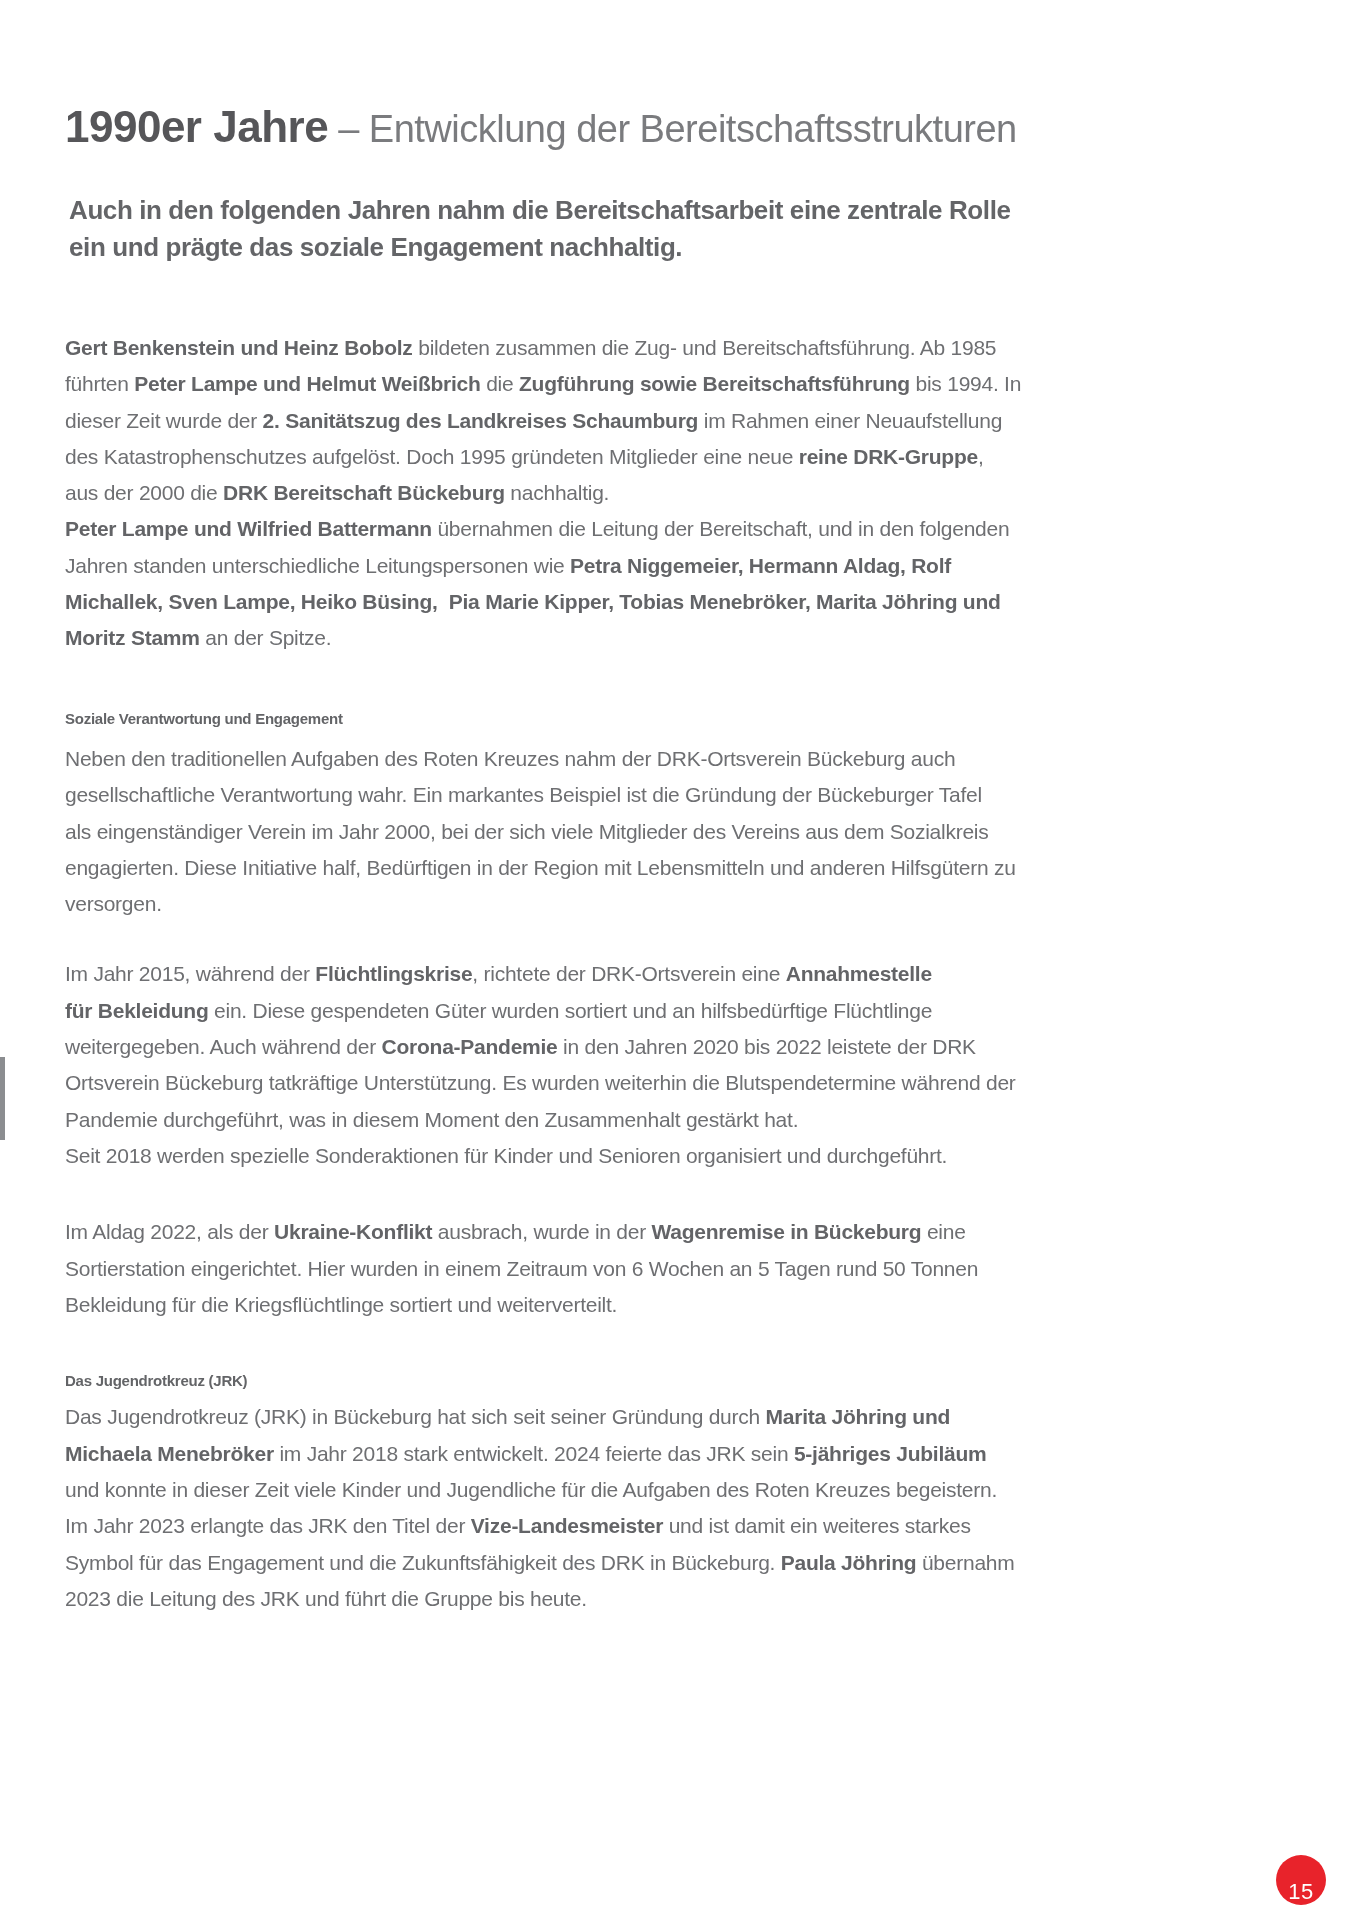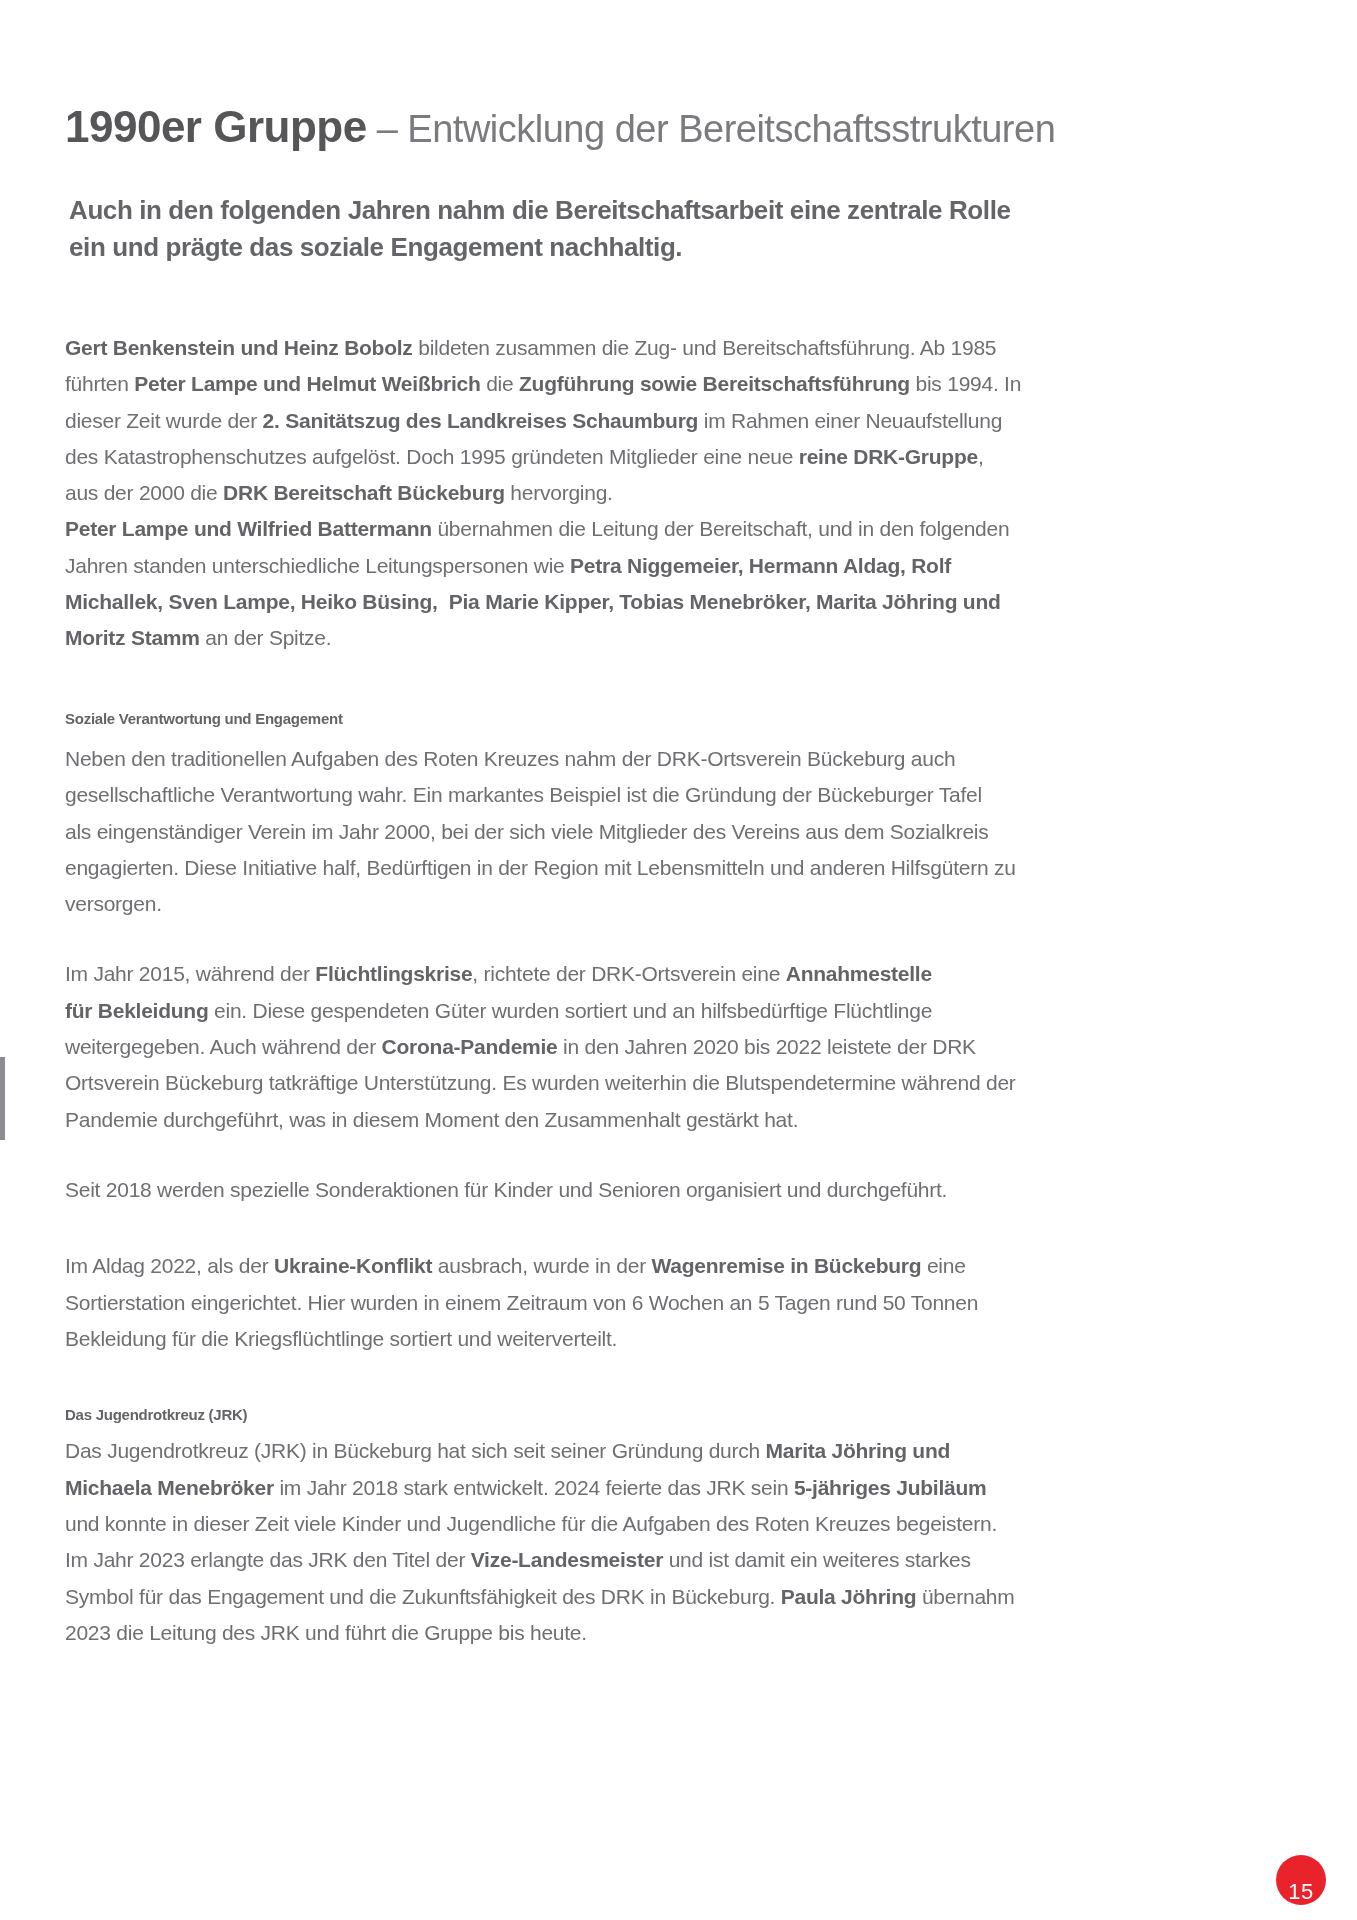--- a/index.html
+++ b/index.html
@@ -37,21 +37,21 @@
     line-height:36.3px; letter-spacing:-0.25px;
     white-space:pre-wrap;
   }
   .block .bold { font-weight:bold; color:#636467; }
   .heading { font-size:15px; font-weight:bold; color:#636467; line-height:36.3px; letter-spacing:-0.25px; }
 
   .b0 { margin-top:0; }
   .b1 { margin-top:44px; }
   .b2 { margin-top:4px; }
   .b3 { margin-top:34px; }
-  .b4 { margin-top:34px; }
+  .b4 { }
   .b5 { margin-top:40px; }
   .b6 { margin-top:40px; }
   .b7 { margin-top:0; }
 
   
   .edge-mark {
     position:absolute; left:0; top:1057px;
     width:5px; height:83px; background:#8b8d90;
   }
 
@@ -62,31 +62,31 @@
     background:#e8232b;
     display:flex; align-items:flex-end; justify-content:center;
   }
   .page-badge span { color:#ffffff; font-size:22px; font-weight:normal; letter-spacing:0.5px; }
 </style>
 </head>
 <body>
 
 <div class="page">
 
-  <h1 class="title"><span class="title-main">1990er Gruppe</span><span class="title-sub">– Entwicklung der Bereitschaftsstrukturen</span></h1>
+  <h1 class="title"><span class="title-main">1990er Jahre</span><span class="title-sub">– Entwicklung der Bereitschaftsstrukturen</span></h1>
 
   <p class="lead">Auch in den folgenden Jahren nahm die Bereitschaftsarbeit eine zentrale Rolle
 ein und prägte das soziale Engagement nachhaltig.</p>
 
   <div class="blocks">
       <p class="block b0"><span class="bold">Gert Benkenstein und Heinz Bobolz</span><span> bildeten zusammen die Zug- und Bereitschaftsführung. Ab 1985
 führten </span><span class="bold">Peter Lampe und Helmut Weißbrich</span><span> die </span><span class="bold">Zugführung sowie Bereitschaftsführung</span><span> bis 1994. In
 dieser Zeit wurde der </span><span class="bold">2. Sanitätszug des Landkreises Schaumburg</span><span> im Rahmen einer Neuaufstellung
 des Katastrophenschutzes aufgelöst. Doch 1995 gründeten Mitglieder eine neue </span><span class="bold">reine DRK-Gruppe</span><span>,
-aus der 2000 die </span><span class="bold">DRK Bereitschaft Bückeburg</span><span> hervorging.
+aus der 2000 die </span><span class="bold">DRK Bereitschaft Bückeburg</span><span> nachhaltig.
 </span><span class="bold">Peter Lampe und Wilfried Battermann</span><span> übernahmen die Leitung der Bereitschaft, und in den folgenden
 Jahren standen unterschiedliche Leitungspersonen wie </span><span class="bold">Petra Niggemeier, Hermann Aldag, Rolf
 Michallek, Sven Lampe, Heiko Büsing,  Pia Marie Kipper, Tobias Menebröker, Marita Jöhring und
 Moritz Stamm</span><span> an der Spitze.</span></p>
       <h2 class="block b1 heading"><span>Soziale Verantwortung und Engagement</span></h2>
       <p class="block b2"><span>Neben den traditionellen Aufgaben des Roten Kreuzes nahm der DRK-Ortsverein Bückeburg auch
 gesellschaftliche Verantwortung wahr. Ein markantes Beispiel ist die Gründung der Bückeburger Tafel
 als eingenständiger Verein im Jahr 2000, bei der sich viele Mitglieder des Vereins aus dem Sozialkreis
 engagierten. Diese Initiative half, Bedürftigen in der Region mit Lebensmitteln und anderen Hilfsgütern zu
 versorgen.</span></p>

